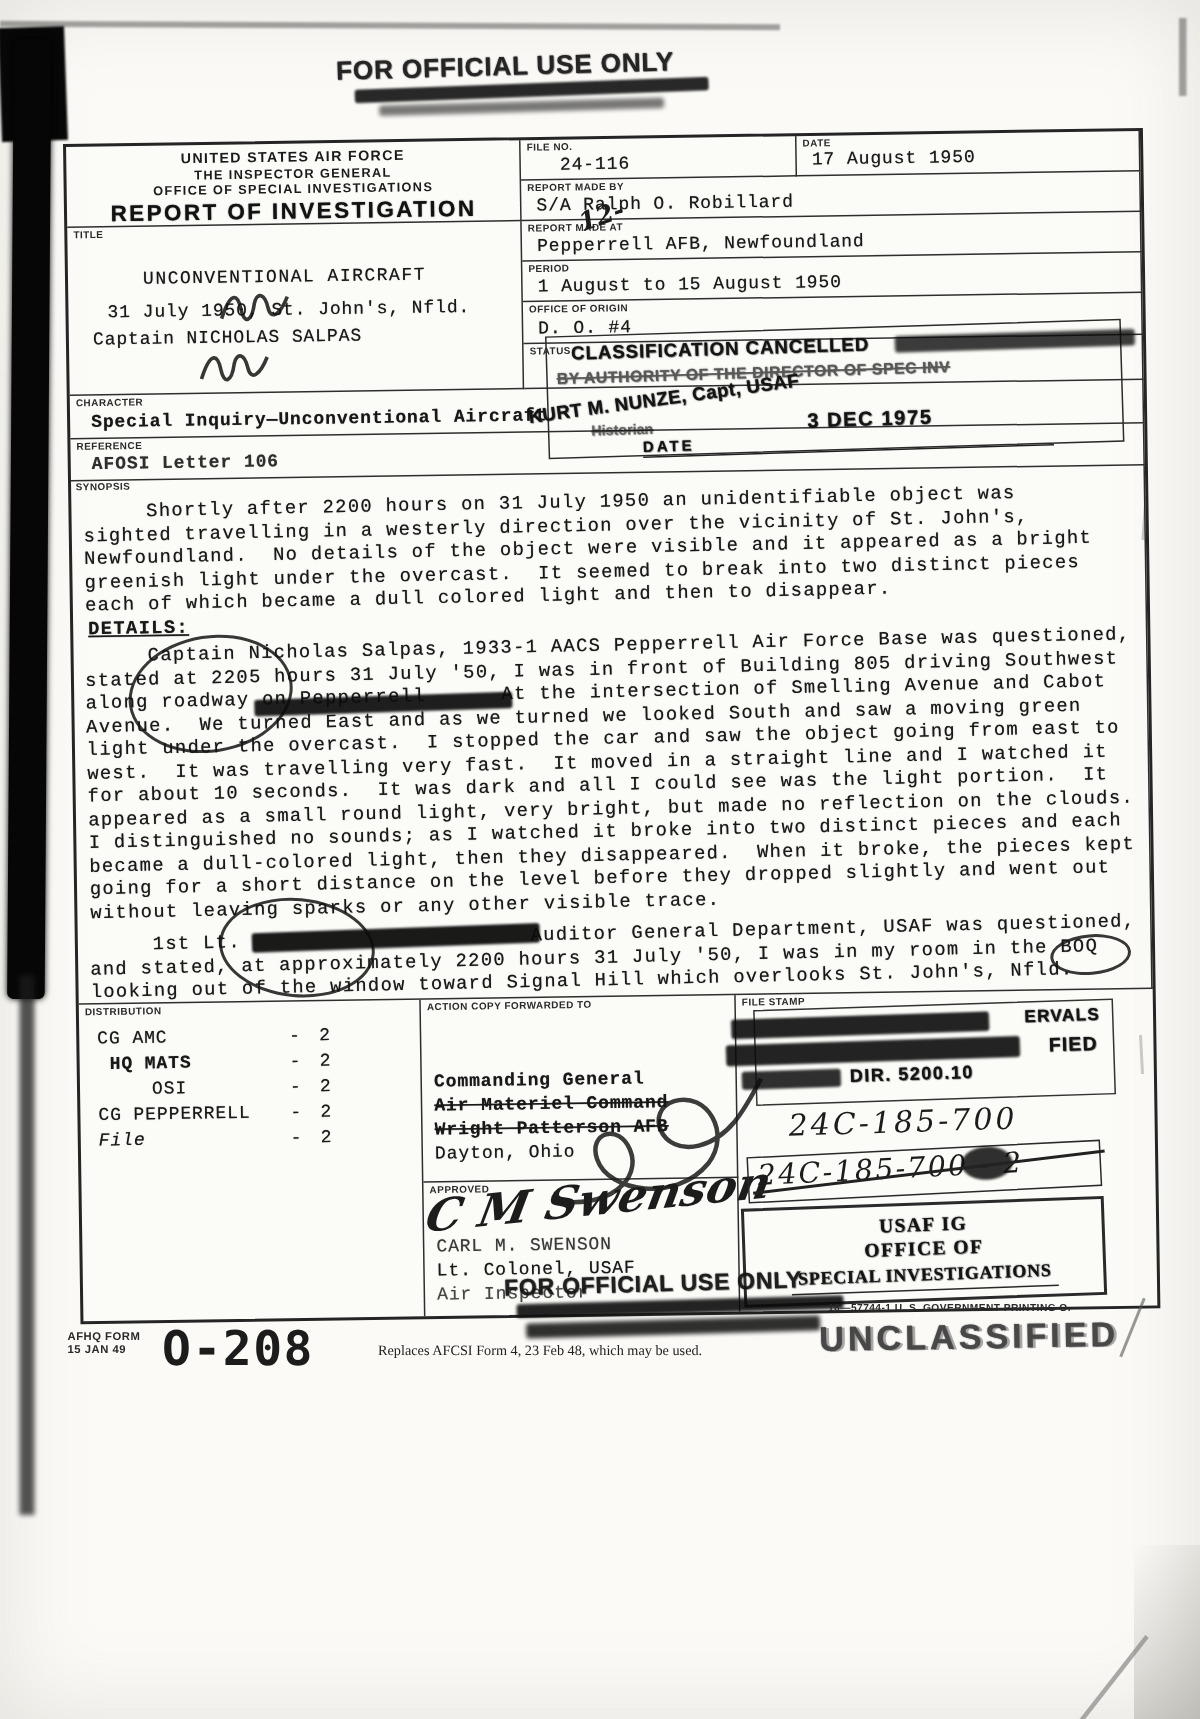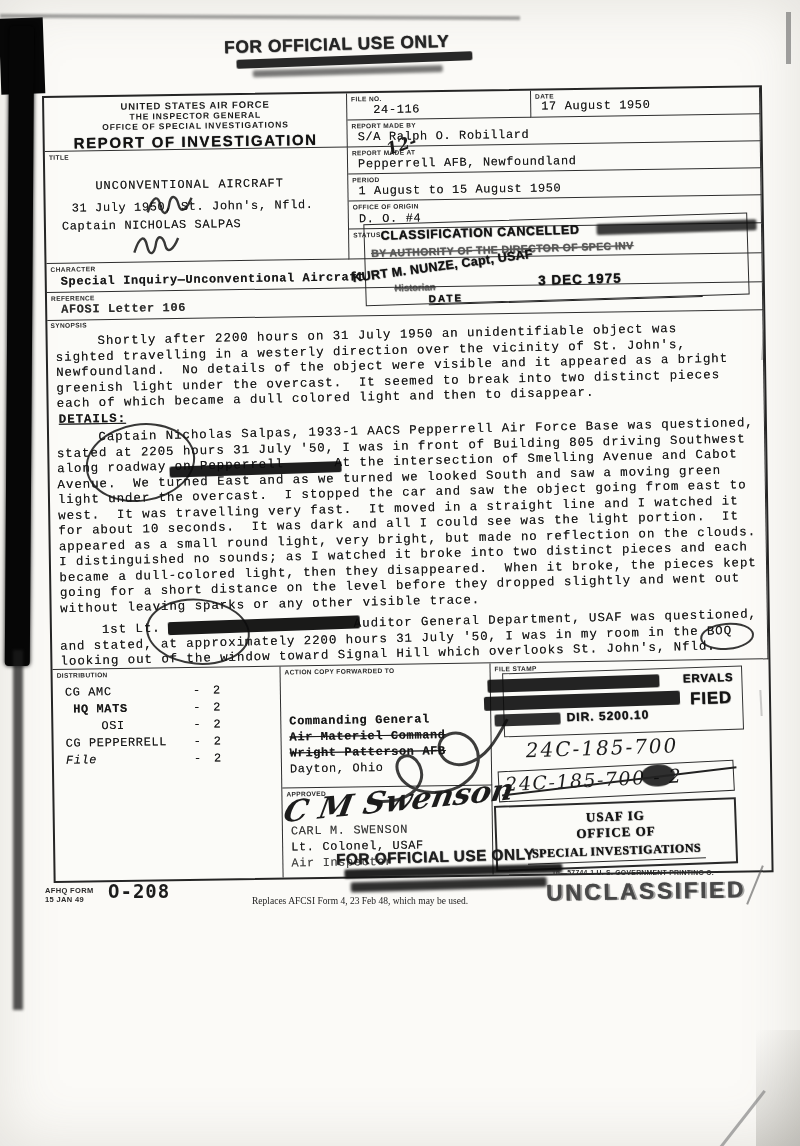--- a/index.html
+++ b/index.html
@@ -210,21 +210,21 @@
       <div class="typed-sm" style="position:absolute;left:8px;top:68px;opacity:0.8;">Air Inspector</div>
     </div>
 
     <div class="cell" style="left:438px;top:572px;width:278px;height:211px;border-bottom:none;border-right:none;">
       <span class="lbl">FILE STAMP</span>
 
       <div class="abs" style="left:12px;top:8px;width:238px;height:62px;border:1.6px solid #333;transform:rotate(-1deg);">
         <div class="bar" style="left:-16px;top:5px;width:172px;height:13px;opacity:0.9;"></div>
         <div class="stamp" style="position:absolute;right:8px;top:4px;font-size:11.5px;letter-spacing:0.8px;">ERVALS</div>
         <div class="bar" style="left:-20px;top:22px;width:196px;height:14px;opacity:0.9;"></div>
-        <div class="stamp" style="position:absolute;right:10px;top:21px;font-size:17px;letter-spacing:0.8px;">FIED</div>
+        <div class="stamp" style="position:absolute;right:10px;top:21px;font-size:13px;letter-spacing:0.8px;">FIED</div>
         <div class="bar" style="left:-10px;top:40px;width:66px;height:12px;opacity:0.85;"></div>
         <div class="stamp" style="position:absolute;left:62px;top:38px;font-size:12px;letter-spacing:1px;">DIR. 5200.10</div>
       </div>
       <div class="hw" style="position:absolute;left:34px;top:74px;font-size:20px;letter-spacing:2px;transform:rotate(-1deg);">24C-185-700</div>
       <div class="abs" style="left:6px;top:104px;width:234px;height:29px;border:1.5px solid #2a2a2a;transform:rotate(-2deg);">
         <div class="hw" style="position:absolute;left:6px;top:1px;font-size:19px;letter-spacing:1.5px;">24C-185-700 - 2</div>
         <div class="bar" style="left:142px;top:0px;width:34px;height:22px;border-radius:50%;opacity:0.85;"></div>
         <div class="abs" style="left:2px;top:14px;width:236px;height:2px;background:#222;transform:rotate(-4deg);"></div>
       </div>
 
@@ -239,19 +239,19 @@
   <div class="abs" style="left:336px;top:848px;transform:rotate(-1.6deg);">
     <div class="stamp" style="font-size:15.5px;letter-spacing:0.4px;opacity:0.95;">FOR OFFICIAL USE ONLY</div>
     <div class="bar" style="left:8px;top:19px;width:218px;height:9px;opacity:0.9;filter:blur(1.1px);"></div>
     <div class="bar" style="left:14px;top:32px;width:196px;height:10px;opacity:0.85;filter:blur(1.5px);"></div>
   </div>
 
   <div class="abs" style="left:45px;top:886px;">
     <div class="lbl" style="font-size:7.5px;font-weight:800;">AFHQ FORM</div>
     <div class="lbl" style="font-size:7.5px;font-weight:800;">15 JAN 49</div>
   </div>
-  <div class="abs" style="left:108px;top:880px;font-family:'DejaVu Sans Mono',monospace;font-size:19px;font-weight:700;letter-spacing:1px;color:#1c1c1c;">O-208</div>
+  <div class="abs" style="left:108px;top:880px;font-family:'DejaVu Sans Mono',monospace;font-size:32px;font-weight:700;letter-spacing:1px;color:#1c1c1c;">O-208</div>
   <div class="abs" style="left:252px;top:896px;font-family:'Liberation Serif',serif;font-size:9.5px;color:#222;white-space:nowrap;">Replaces AFCSI Form 4, 23 Feb 48, which may be used.</div>
   <div class="abs" style="left:552px;top:869px;font-family:'Liberation Sans',sans-serif;font-size:6.8px;font-weight:700;color:#2a2a2a;letter-spacing:0.3px;white-space:nowrap;">16—57744-1    U. S. GOVERNMENT PRINTING O.</div>
   <div class="abs stamp" style="left:546px;top:878px;font-size:23px;letter-spacing:2.5px;color:#303030;transform:rotate(-1deg);opacity:0.88;text-shadow:2px 0.5px 0 rgba(48,48,48,0.45),0 0 1px rgba(40,40,40,0.8);">UNCLASSIFIED</div>
   <div class="abs" style="left:754px;top:864px;width:2px;height:42px;background:#555;opacity:0.6;transform:rotate(22deg);"></div>
 
 </div>
 
 </body></html>

